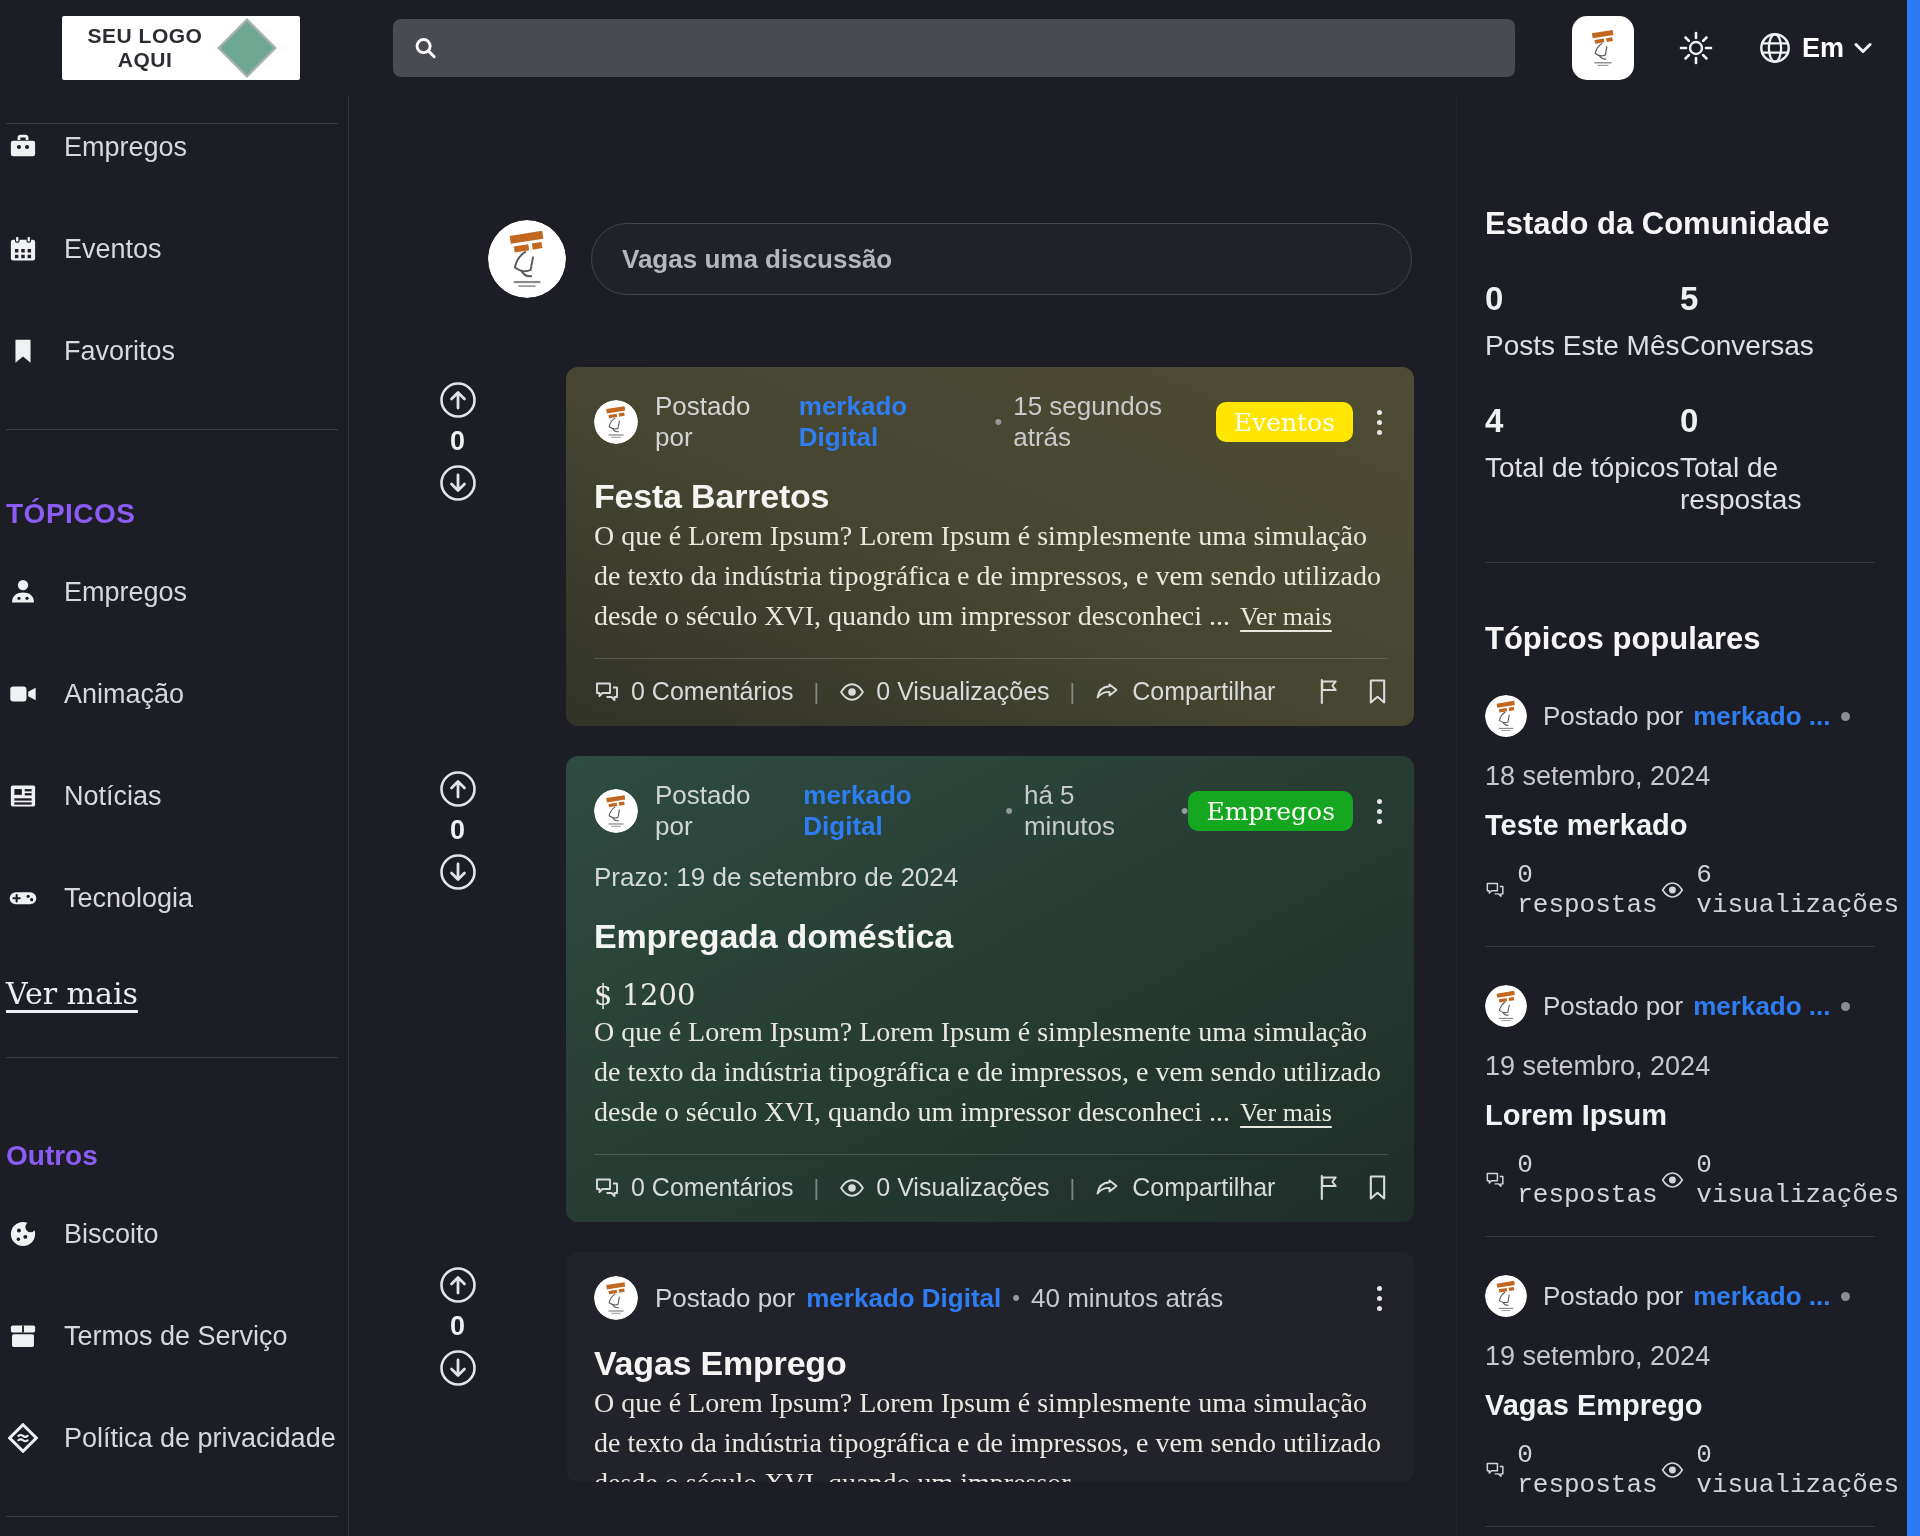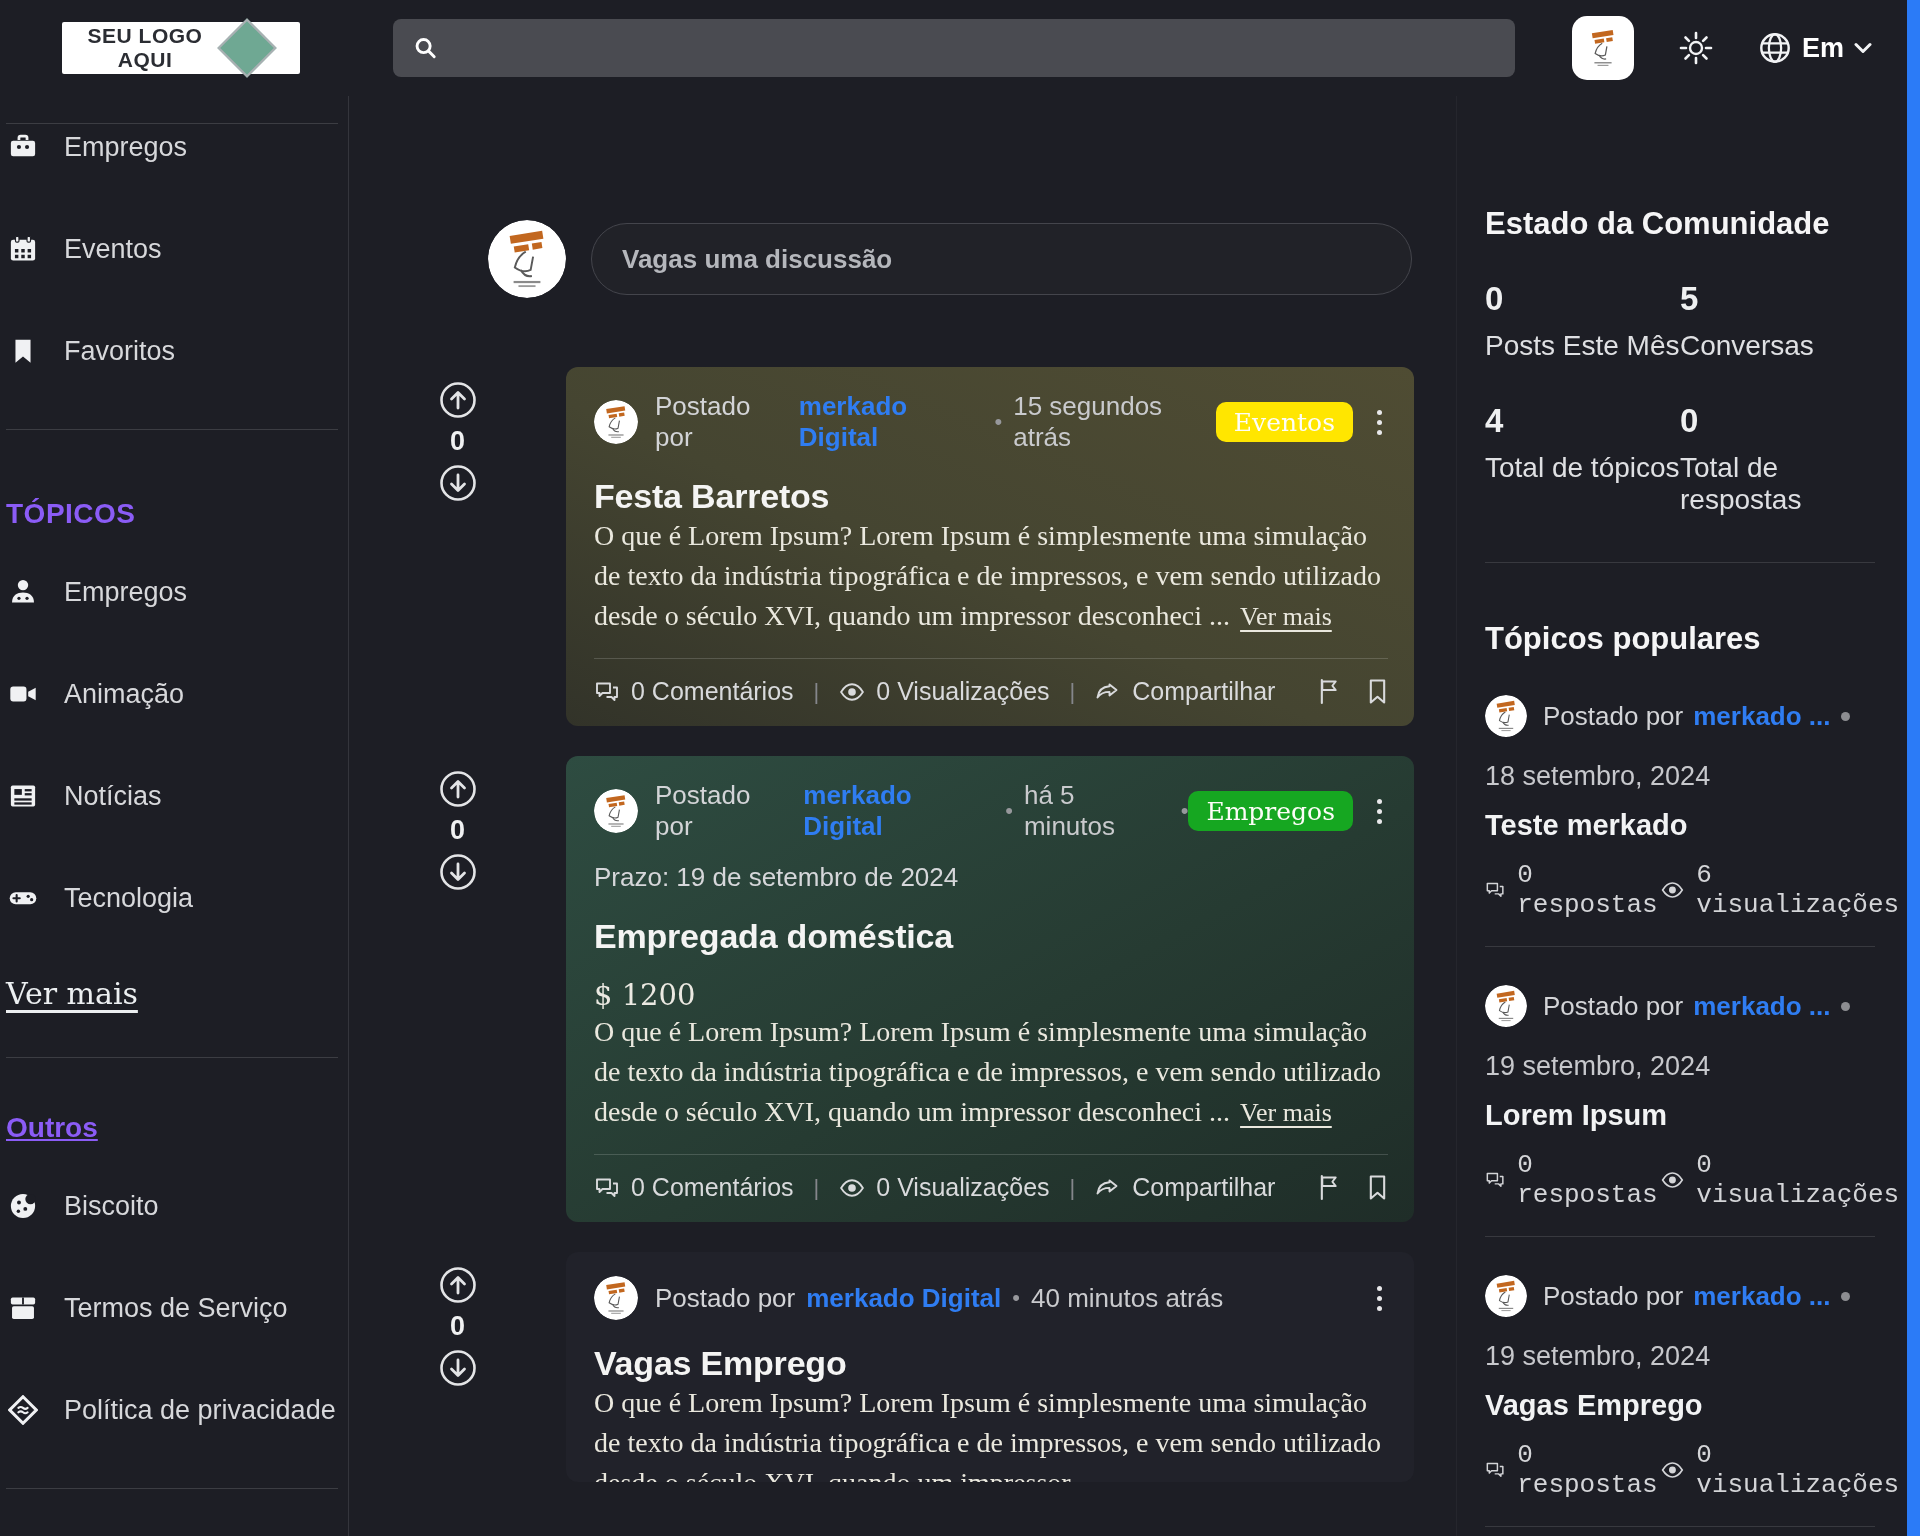--- a/index.html
+++ b/index.html
@@ -8,21 +8,21 @@
     background:#1d1e25;
     font-family:"Liberation Sans", sans-serif;
     color:#e6e7e9;
     position:relative;
   }
   svg { display:block; }
 
   
   .topbar { height:96px; display:flex; align-items:center; padding-left:62px; }
   .logo-box {
-    background:#ffffff; width:238px; height:52px; border-radius:2px;
+    background:#ffffff; width:238px; height:64px; border-radius:2px;
     display:flex; align-items:center; justify-content:center; gap:24px; flex:none;
   }
   .logo-text { color:#2b2d33; font-weight:bold; font-size:21px; line-height:1.15; text-align:center; letter-spacing:.5px; }
   .logo-diamond { width:42px; height:42px; background:#6fa893; border:2px solid #aab0b3; transform:rotate(45deg); margin-right:6px; }
   .searchbar {
     margin-left:93px; width:1122px; height:58px; background:#4a4b51; border-radius:8px;
     display:flex; align-items:center; padding:0 20px; flex:none;
   }
   .searchbar input {
     background:transparent; border:none; outline:none; color:#fff; font-size:26px; width:100%;
@@ -41,21 +41,21 @@
   .sb-divider.d1 { margin-top:27px; }
   .sb-divider.d2 { margin-top:56px; }
   .sb-divider.d3 { margin-top:46px; }
   .sb-divider.d4 { margin-top:56px; }
   .side-item { display:flex; align-items:center; height:44px; margin-top:58px; cursor:pointer; }
   .side-item.first { margin-top:0; padding-top:0; }
   .side-item .ic { width:34px; display:flex; justify-content:center; flex:none; margin-right:24px; }
   .side-item .lbl { font-size:27px; color:#d7d8db; }
   .side-heading { font-size:28px; font-weight:bold; color:#8b5cf6; height:44px; display:flex; align-items:center; }
   .side-heading.topics { margin-top:62px; letter-spacing:.5px; }
-  .side-heading.outros { margin-top:48px;text-decoration:underline; }
+  .side-heading.outros { margin-top:76px; }
   .after-heading { margin-top:34px; }
   .ver-mais {
     margin-top:56px; display:inline-block; font-family:"DejaVu Serif", serif; font-size:30px;
     color:#eceff1; text-decoration:underline; text-underline-offset:6px;
   }
 
   
   .main { flex:1; min-width:0; }
   .feed-row { display:flex; }
   .gutter { width:217px; flex:none; display:flex; justify-content:flex-end; }

